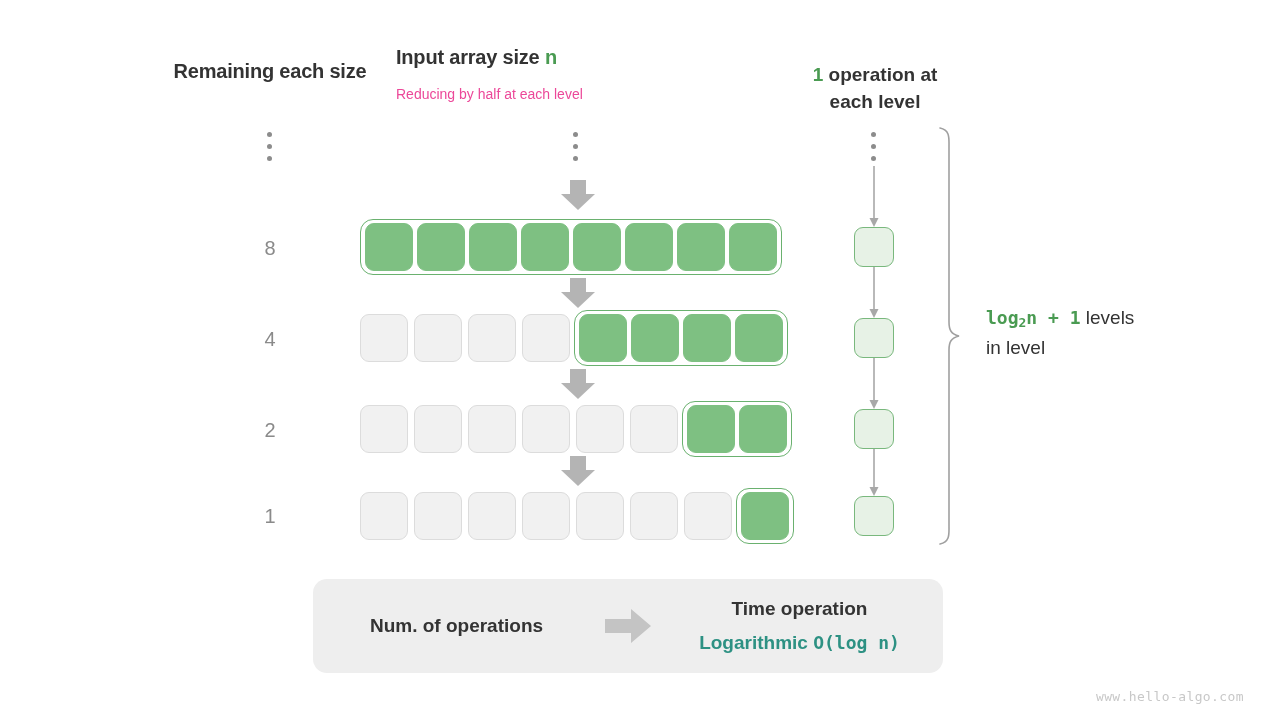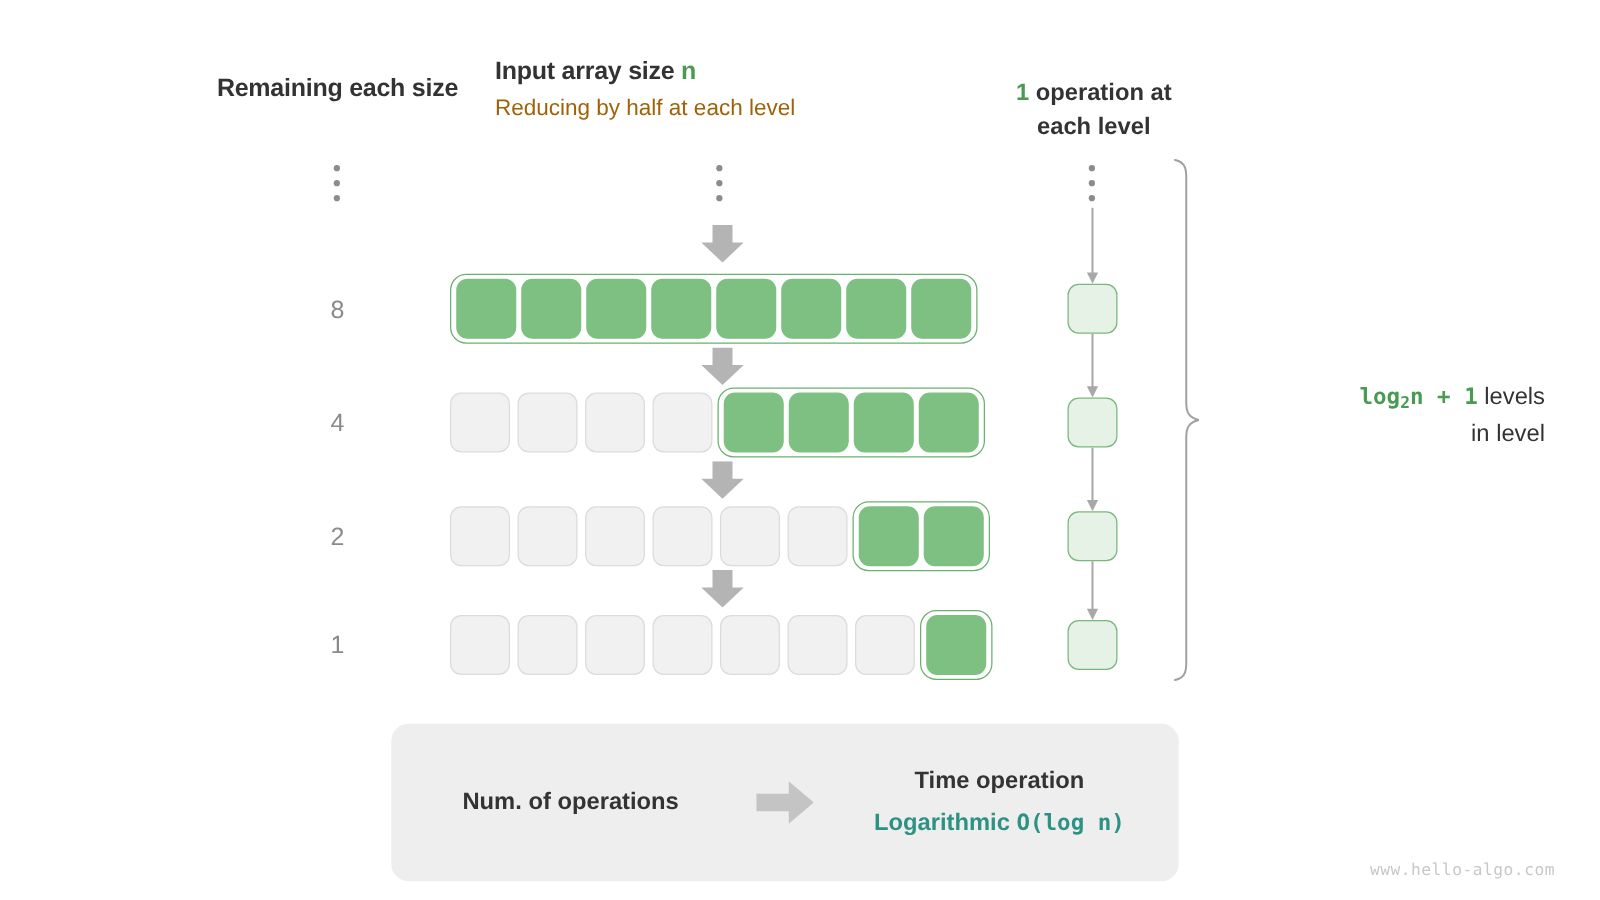--- a/index.html
+++ b/index.html
@@ -36,24 +36,24 @@
     text-align: left;
   }
   #col-header-mid .title {
     font-size: 20px;
     font-weight: bold;
     color: #333333;
     letter-spacing: -0.2px;
     white-space: nowrap;
   }
   #col-header-mid .sub {
-    font-size: 18px;
+    font-size: 14px;
     font-weight: normal;
-    color: #a16207;
-    margin-top: 7px;
+    color: #ec4899;
+    margin-top: 17px;
     white-space: nowrap;
   }
   #col-header-right {
     position: absolute;
     left: 762px;
     top: 62px;
     width: 226px;
     text-align: center;
     font-size: 19px;
     font-weight: bold;
@@ -155,21 +155,21 @@
     left: 936px;
     top: 126px;
     width: 26px;
     height: 420px;
   }
   #total-label {
     position: absolute;
     left: 986px;
     top: 303px;
     width: 250px;
-    text-align: right;
+    text-align: left;
     font-size: 19px;
     line-height: 1.55;
     color: #333333;
   }
   .mono-green {
     font-family: "DejaVu Sans Mono", monospace;
     color: #4a9b52;
     font-weight: bold;
     font-size: 18px;
   }
@@ -177,21 +177,21 @@
     font-size: 0.72em;
     vertical-align: -0.25em;
   }
 
   
   #summary {
     position: absolute;
     left: 313px;
     top: 579px;
     width: 630px;
-    height: 126px;
+    height: 94px;
     background: #eeeeee;
     border-radius: 14px;
     display: flex;
     align-items: center;
   }
   .sum-col {
     flex: 1 1 0;
     text-align: center;
   }
   .sum-col .sum-title {

